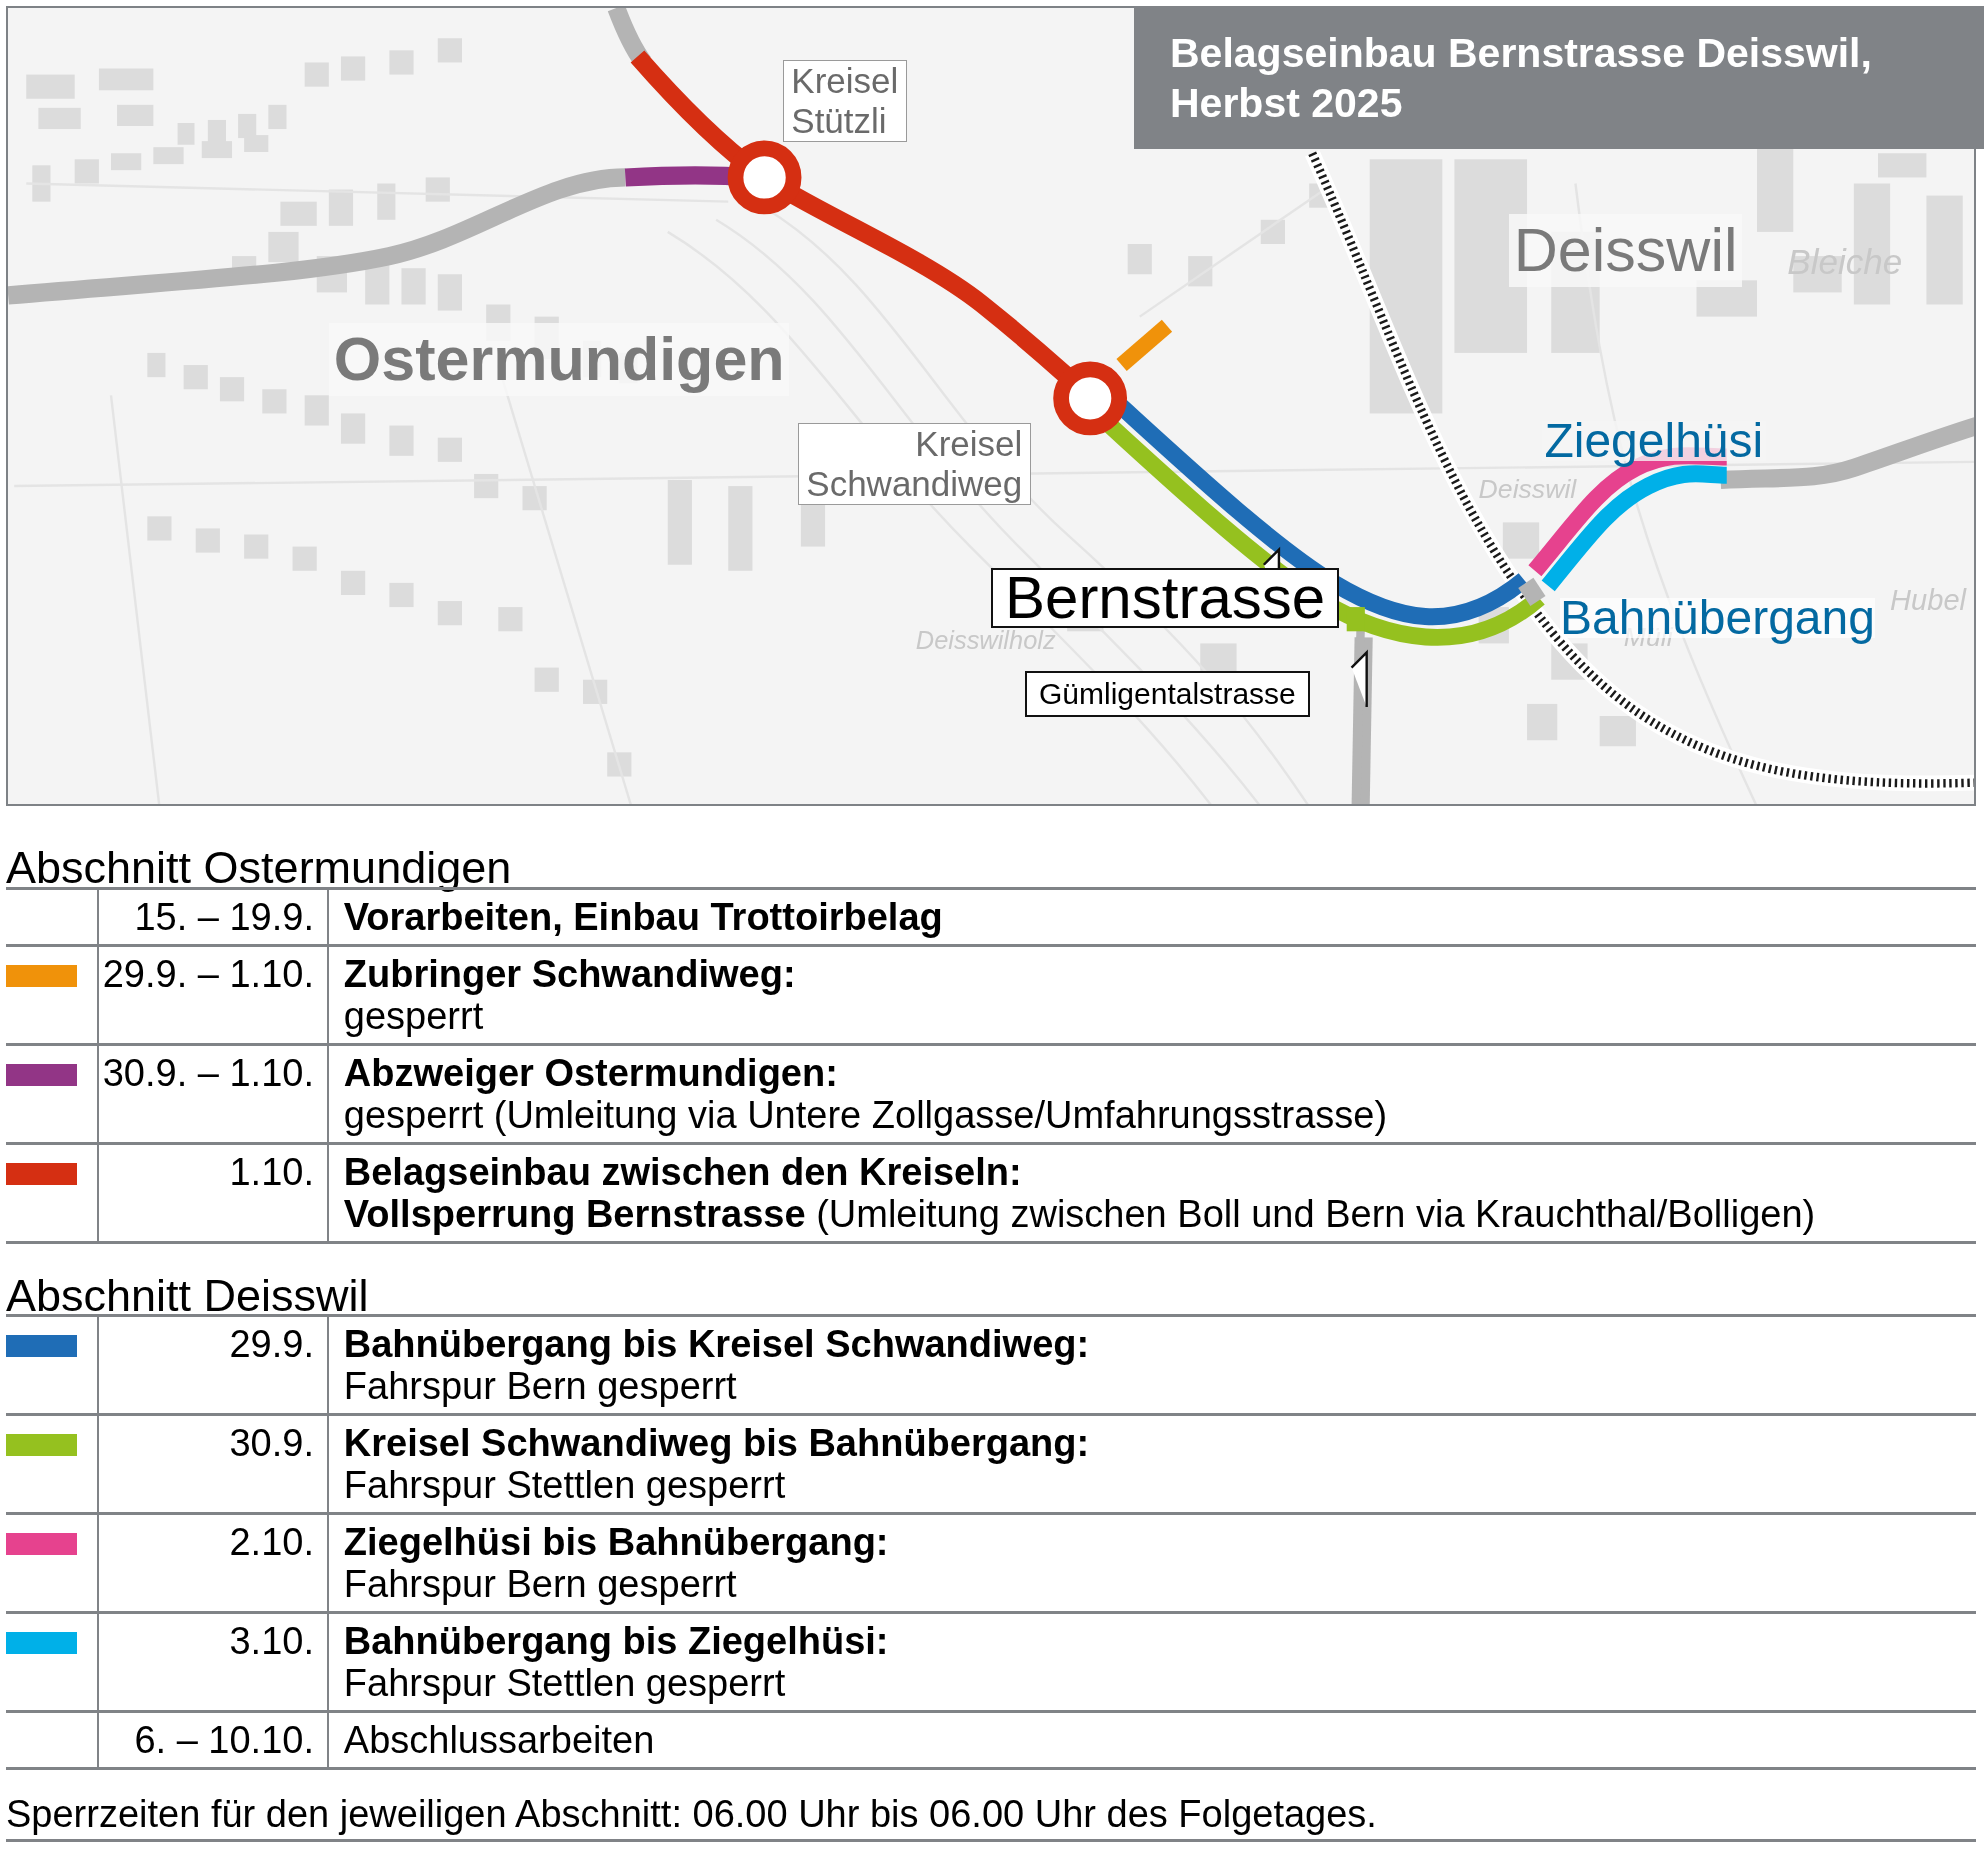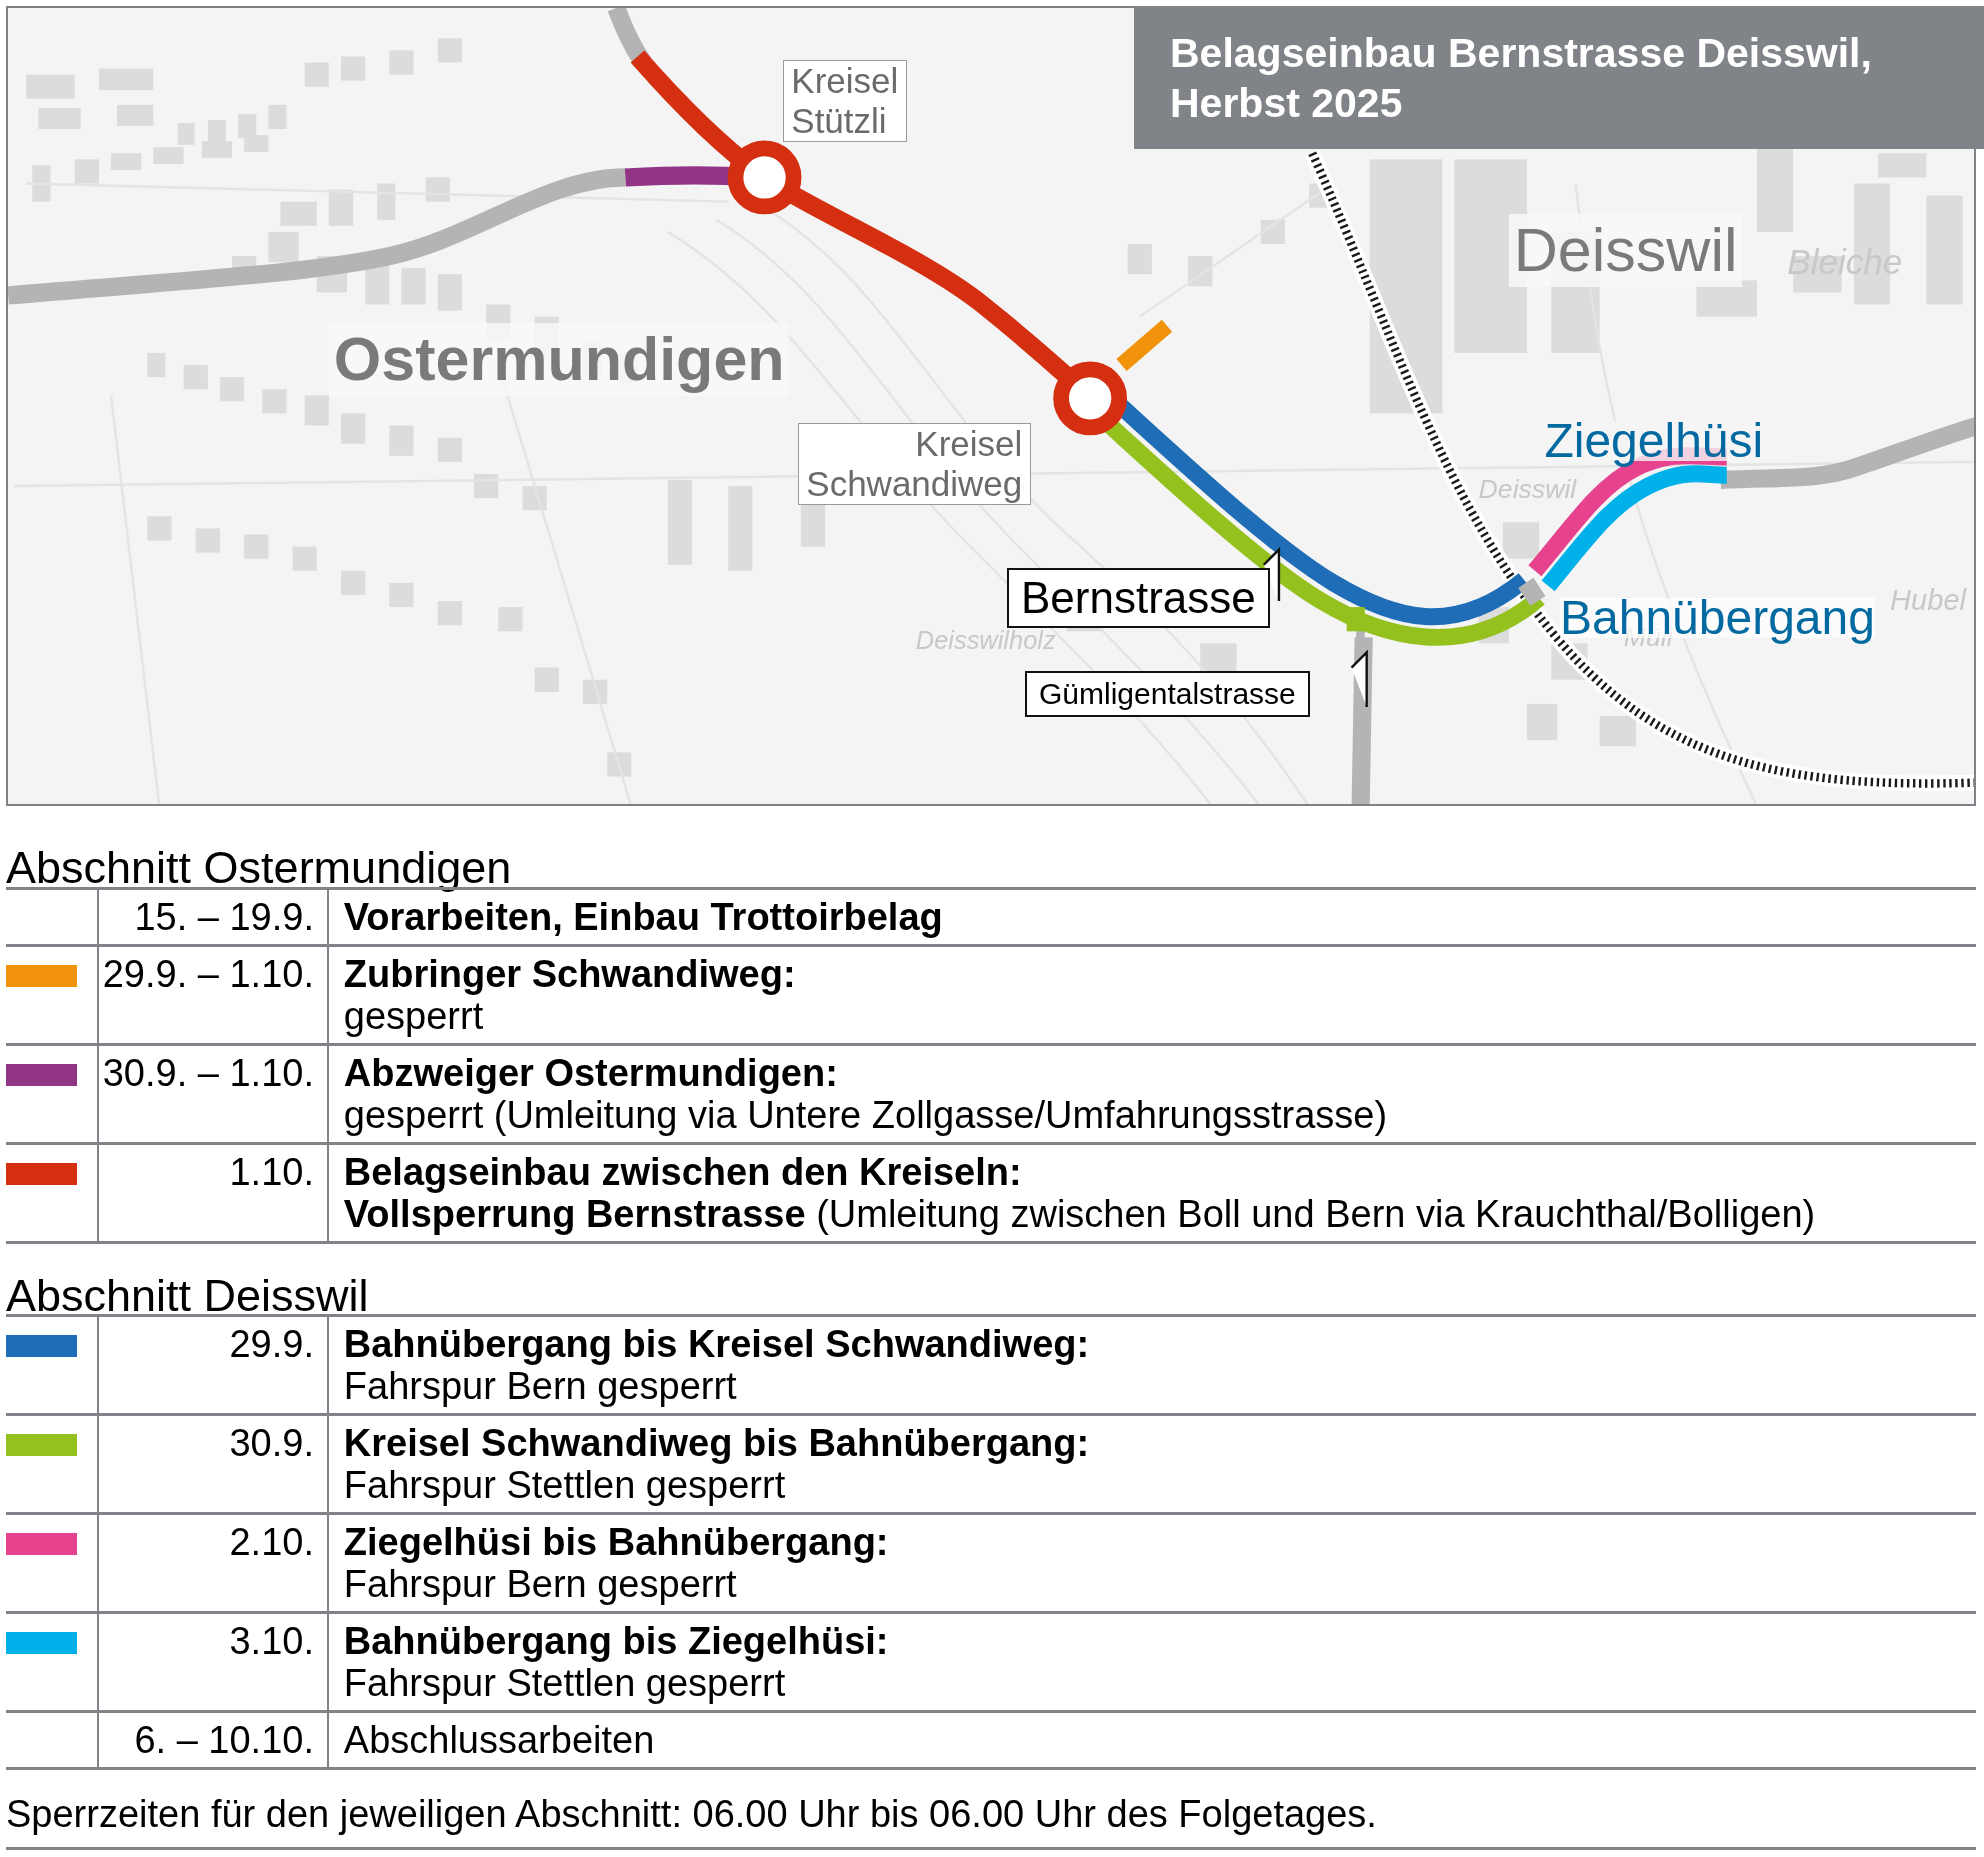--- a/index.html
+++ b/index.html
@@ -22,21 +22,21 @@
   .sec-head { position:absolute; left:6px; font-size:45px; font-weight:normal; }
   table.leg { position:absolute; left:6px; width:1970px; border-collapse:collapse; }
   table.leg td { border-top:3px solid #808387; border-bottom:3px solid #808387; vertical-align:top;
                  padding:6px 0 6px 0; font-size:38px; line-height:42px; }
   table.leg td.sw { width:91px; border-right:2.4px solid #808387; padding-top:18px; }
   table.leg td.dt { width:215px; text-align:right; padding-right:13.3px; border-right:2.4px solid #808387;margin-top:7px; }
   table.leg td.tx { padding-left:14.5px; }
   .swatch { width:71px; height:22px; }
   .b { font-weight:bold; }
   .footer { position:absolute; left:6px; top:1790px; width:1970px; font-size:38px; line-height:48px;
-            border-bottom:3px solid #808387; padding-bottom:9px; }
+            border-bottom:3px solid #808387; padding-bottom:1px; }
 </style>
 </head>
 <body>
 
 <div id="map">
   <svg width="1970" height="800" viewBox="10 10 3255 1322">
 
     <g fill="#dcdcdc">
       <rect x="40" y="120" width="80" height="40"></rect>
         <rect x="160" y="110" width="90" height="36"></rect>
@@ -174,21 +174,21 @@
 
   <div class="tag" style="left:775px; top:52px;">
     <div>Kreisel</div>
     <div>Stützli</div>
   </div>
   <div class="tag" style="left:790px; top:415px; text-align:right;">
     <div>Kreisel</div>
     <div>Schwandiweg</div>
   </div>
 
-  <div class="callout" style="left:983px; top:560px; font-size:44px; line-height:56px;margin-left:16px;">Bernstrasse</div>
+  <div class="callout" style="left:983px; top:560px; font-size:60px; line-height:56px;">Bernstrasse</div>
   <div class="callout" style="left:1017px; top:663px; font-size:30px; line-height:42px;">Gümligentalstrasse</div>
 
   <div class="lbl" style="left:1534px; top:413px; background:rgba(245,245,245,0.8); padding:0 2.4px;">Ziegelhüsi</div>
   <div class="lbl" style="left:1552px; top:590px; background:rgba(255,255,255,0.7);">Bahnübergang</div>
 </div>
 
 <div class="title-box">
   <div>Belagseinbau Bernstrasse Deisswil,</div>
   <div>Herbst 2025</div>
 </div>

